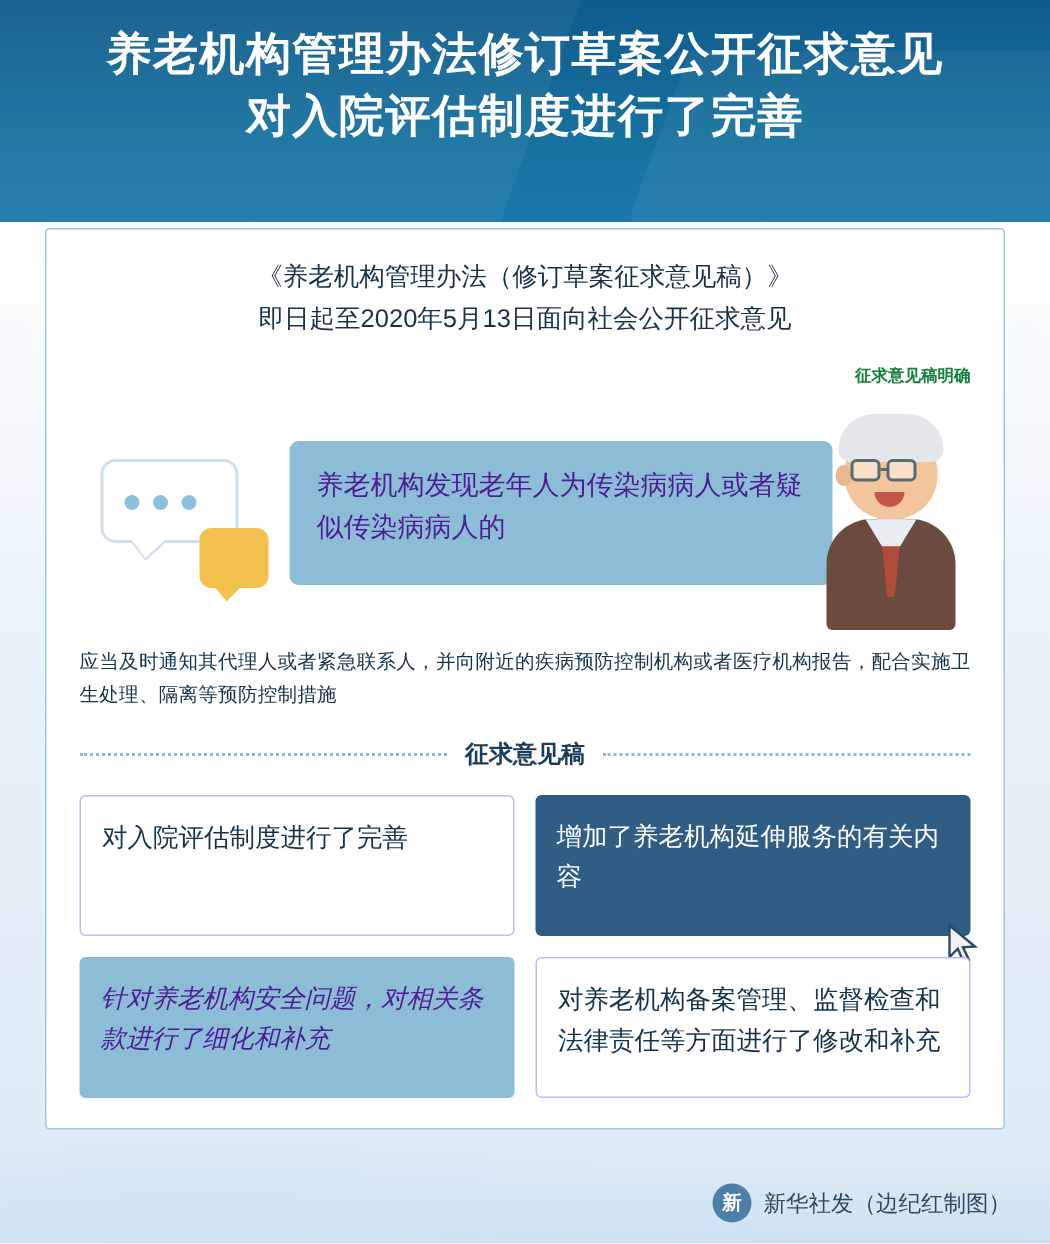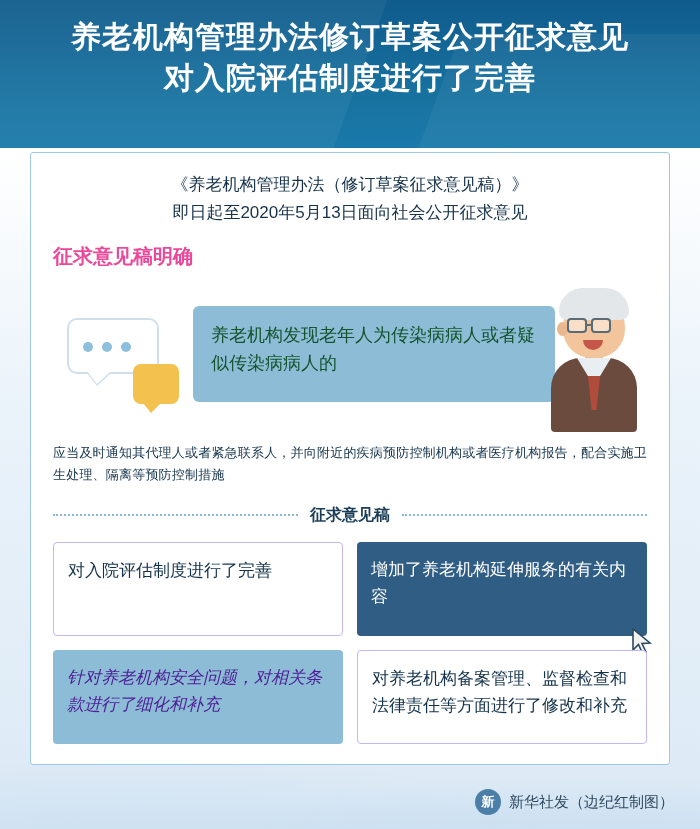--- a/index.html
+++ b/index.html
@@ -81,24 +81,24 @@
     border-radius: 3px;
     padding: 18px 22px 20px 22px;
   }
   .doc-title {
     text-align: center;
     color: #16324a;
     font-size: 17px;
     line-height: 1.65;
   }
   .section-label {
-    text-align: left;
-    font-size: 20px;
+    text-align: right;
+    font-size: 11px;
     font-weight: bold;
-    color: #ec4899;
+    color: #15803d;
     margin-top: 16px;
   }
   
   .bubble-row {
     position: relative;
     margin-top: 10px;
     height: 158px;
   }
   .chat-icon {
     position: absolute;
@@ -155,21 +155,21 @@
     position: absolute;
     left: 140px;
     right: 92px;
     top: 26px;
     background: #8dbdd6;
     border-radius: 6px;
     padding: 16px 18px 18px 18px;
     min-height: 96px;
   }
   .quote-band p {
-    color: #14532d;
+    color: #4c1d95;
     font-size: 18px;
     line-height: 1.55;
   }
   
   .person {
     position: absolute;
     right: 2px;
     top: 0;
     width: 104px;
     height: 152px;

